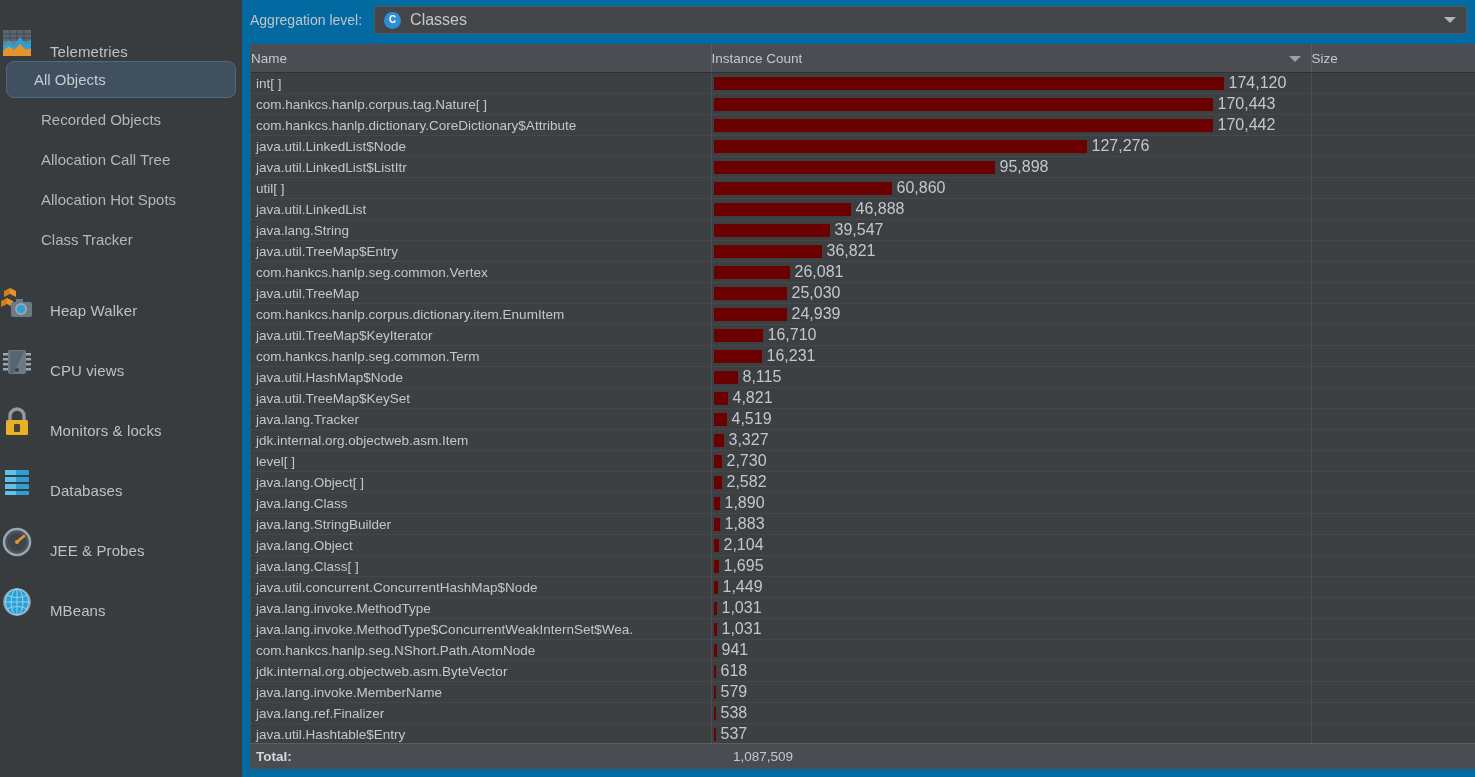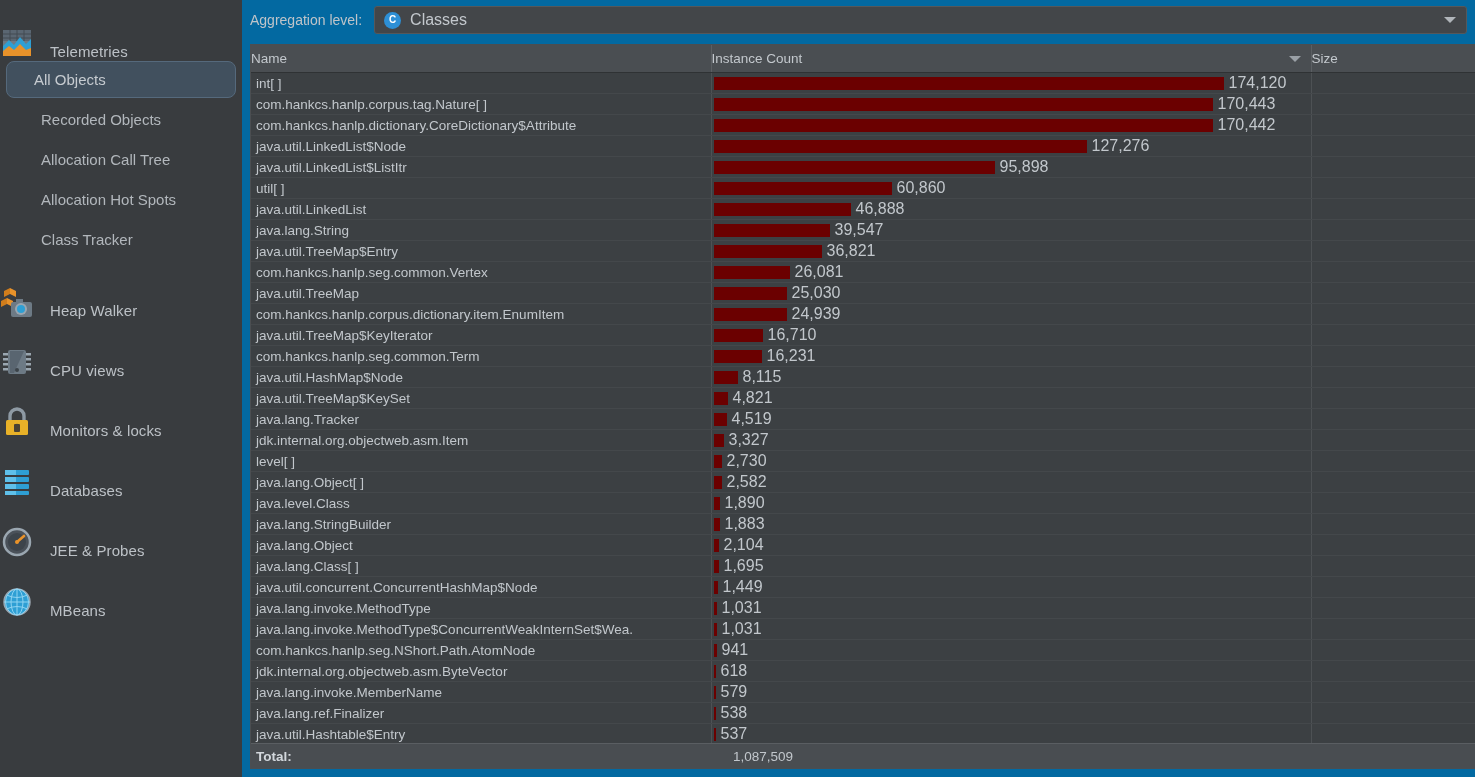--- a/index.html
+++ b/index.html
@@ -503,21 +503,21 @@
               <td class="name">java.lang.Object[ ]</td>
               <td class="count">
                 <div class="bar-holder">
                   <div class="bar" style="width: 8px; background: rgb(107, 0, 0);"></div>
                   <span class="bar-val">2,582</span>
                 </div>
               </td>
               <td class="size">590 kB</td>
             </tr>
             <tr>
-              <td class="name">java.level.Class</td>
+              <td class="name">java.lang.Class</td>
               <td class="count">
                 <div class="bar-holder">
                   <div class="bar" style="width: 6px; background: rgb(107, 0, 0);"></div>
                   <span class="bar-val">1,890</span>
                 </div>
               </td>
               <td class="size">229 kB</td>
             </tr>
             <tr>
               <td class="name">java.lang.StringBuilder</td>

